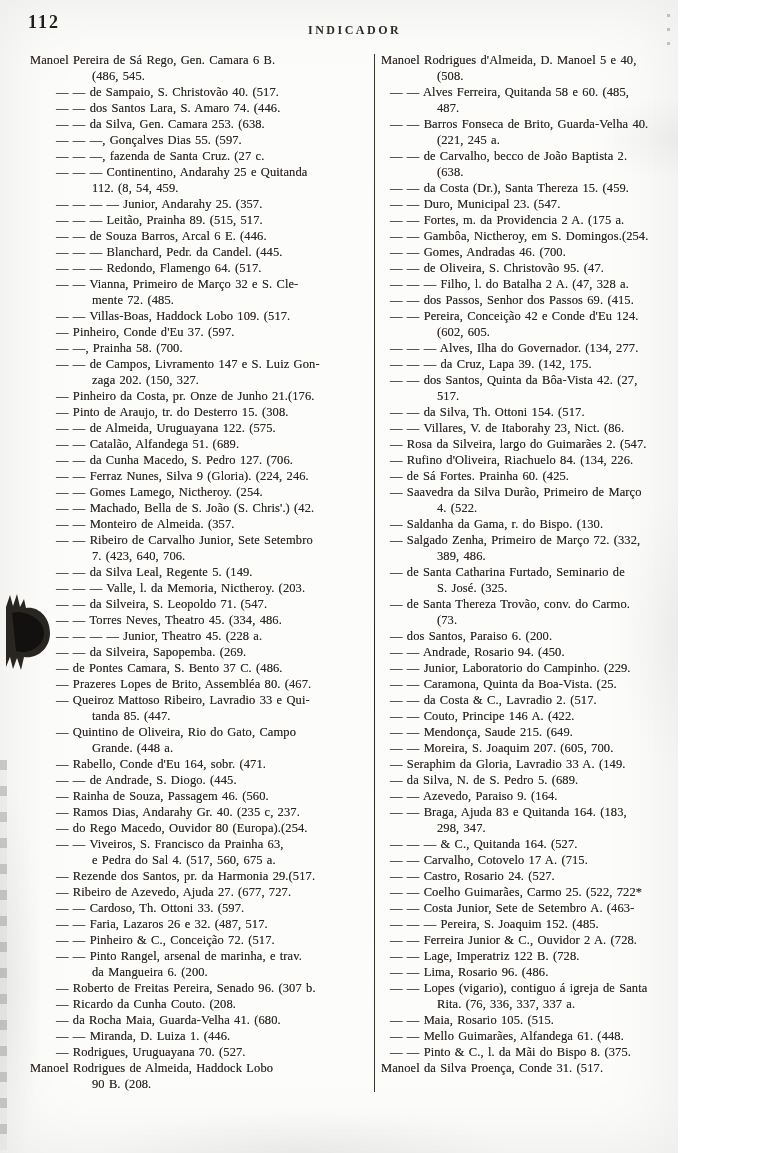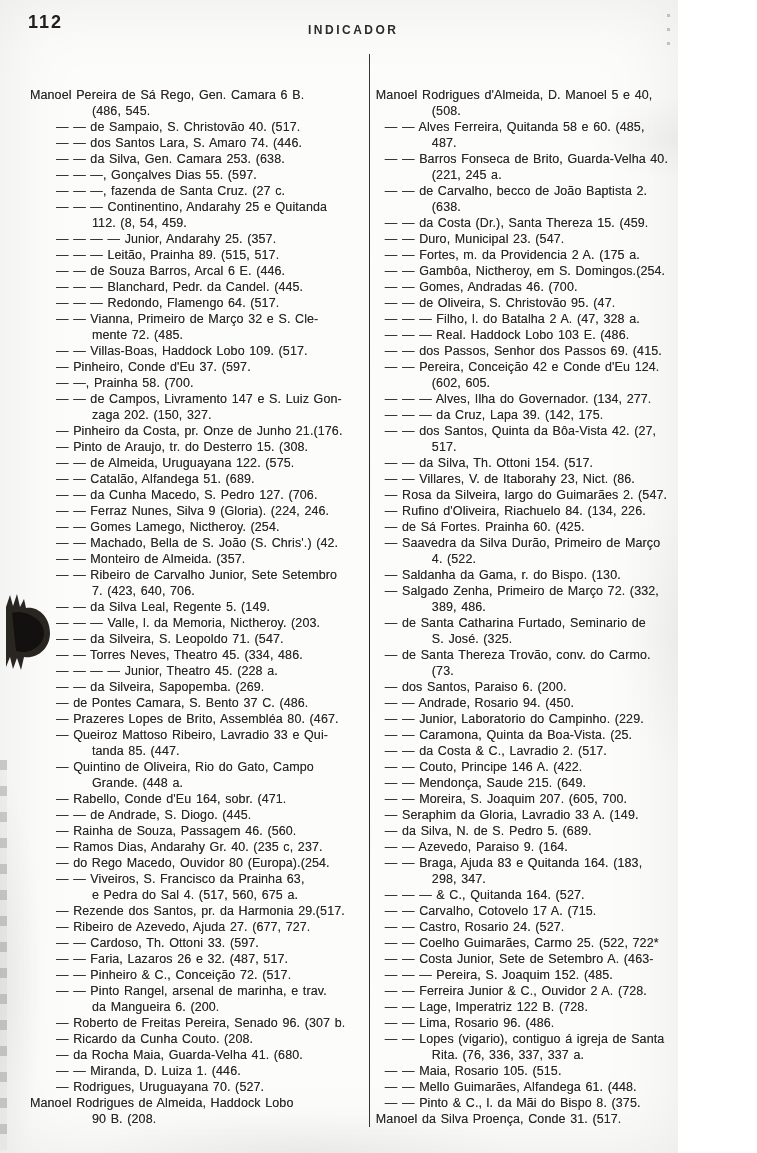--- a/index.html
+++ b/index.html
@@ -12,21 +12,21 @@
     width: 678px;
     height: 1153px;
     background:
       radial-gradient(ellipse 120px 60px at 99% 12%, rgba(160,160,160,0.10), transparent 70%),
       radial-gradient(ellipse 90px 200px at 100% 55%, rgba(150,150,150,0.08), transparent 70%),
       radial-gradient(ellipse 300px 60px at 45% 100%, rgba(150,150,150,0.10), transparent 70%),
       radial-gradient(ellipse 60px 300px at 0% 85%, rgba(140,140,140,0.12), transparent 70%),
       #fcfcfb;
     box-shadow: inset 0 0 70px rgba(130,128,122,0.14);
     overflow: hidden;
-    font-family: Liberation Sans, sans-serif;
+    font-family: Liberation Serif, serif;
     color: #2b2722;
   }
   #page-number {
     position: absolute;
     left: 28px;
     top: 12px;
     font-size: 18px;
     font-weight: bold;
     letter-spacing: 2px;
     color: #211d19;
@@ -47,21 +47,20 @@
     top: 52px;
     display: flex;
     align-items: stretch;
   }
   .col {
     font-size: 12.5px;
     line-height: 16px;
     word-spacing: 1px;
     letter-spacing: 0.1px;
     text-shadow: 0 0 0.5px rgba(43,39,34,0.55);
-    margin-top: 35px;
   }
   #col-left  { width: 344px; }
   #col-divider {
     width: 1px;
     background: linear-gradient(#3a3631, #262420 60%, #3a3631);
     margin-top: 2px;
   }
   #col-right { flex: 1; padding-left: 6px; }
   .entry { margin: 0; }
   .line  { white-space: nowrap; height: 16px; }
@@ -325,23 +324,20 @@
         <div class="entry">
           <div class="line first dash">— — Gomes, Andradas 46. (700.</div>
         </div>
         <div class="entry">
           <div class="line first dash">— — de Oliveira, S. Christovão 95. (47.</div>
         </div>
         <div class="entry">
           <div class="line first dash">— — — Filho, l. do Batalha 2 A. (47, 328 a.</div>
         </div>
         <div class="entry">
-          <div class="line first dash">— — — Real. Haddock Lobo 103 E. (486.</div>
-        </div>
-        <div class="entry">
           <div class="line first dash">— — dos Passos, Senhor dos Passos 69. (415.</div>
         </div>
         <div class="entry">
           <div class="line first dash">— — Pereira, Conceição 42 e Conde d'Eu 124.</div>
           <div class="line cont">(602, 605.</div>
         </div>
         <div class="entry">
           <div class="line first dash">— — — Alves, Ilha do Governador. (134, 277.</div>
         </div>
         <div class="entry">

